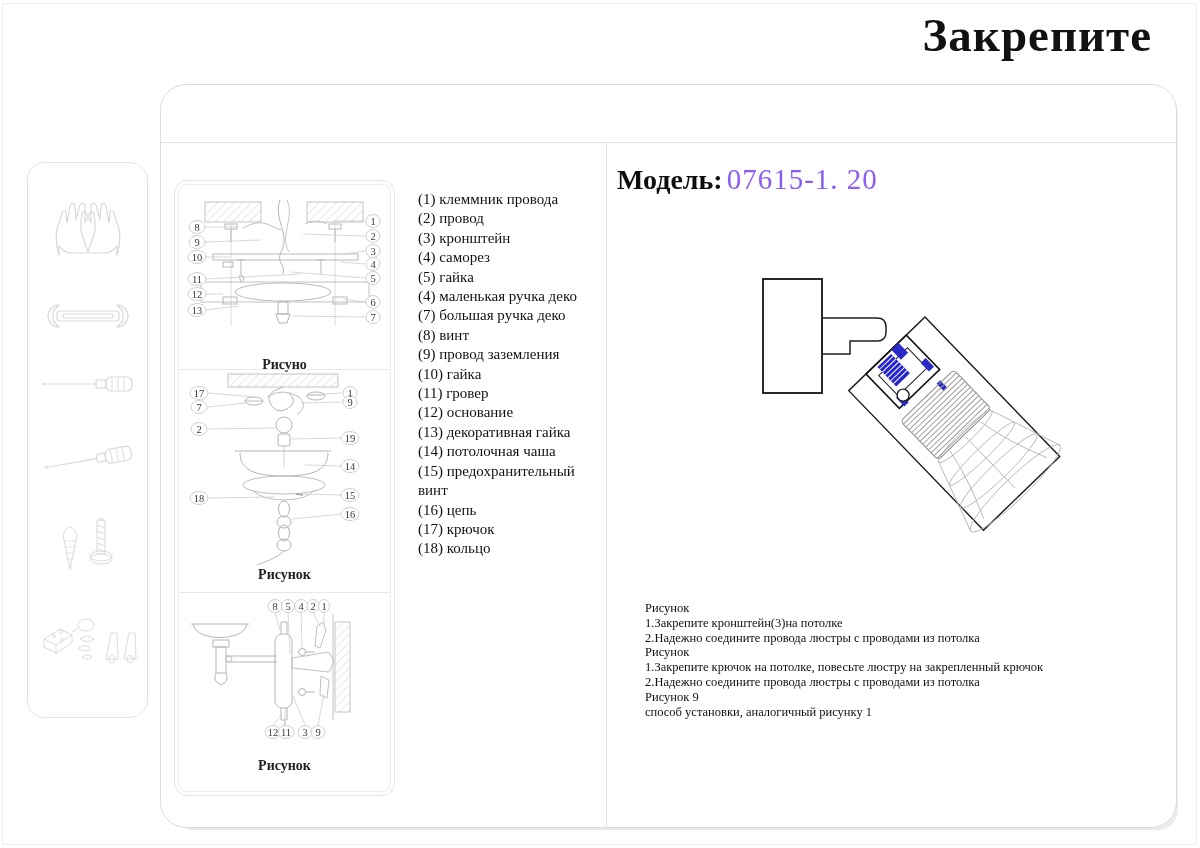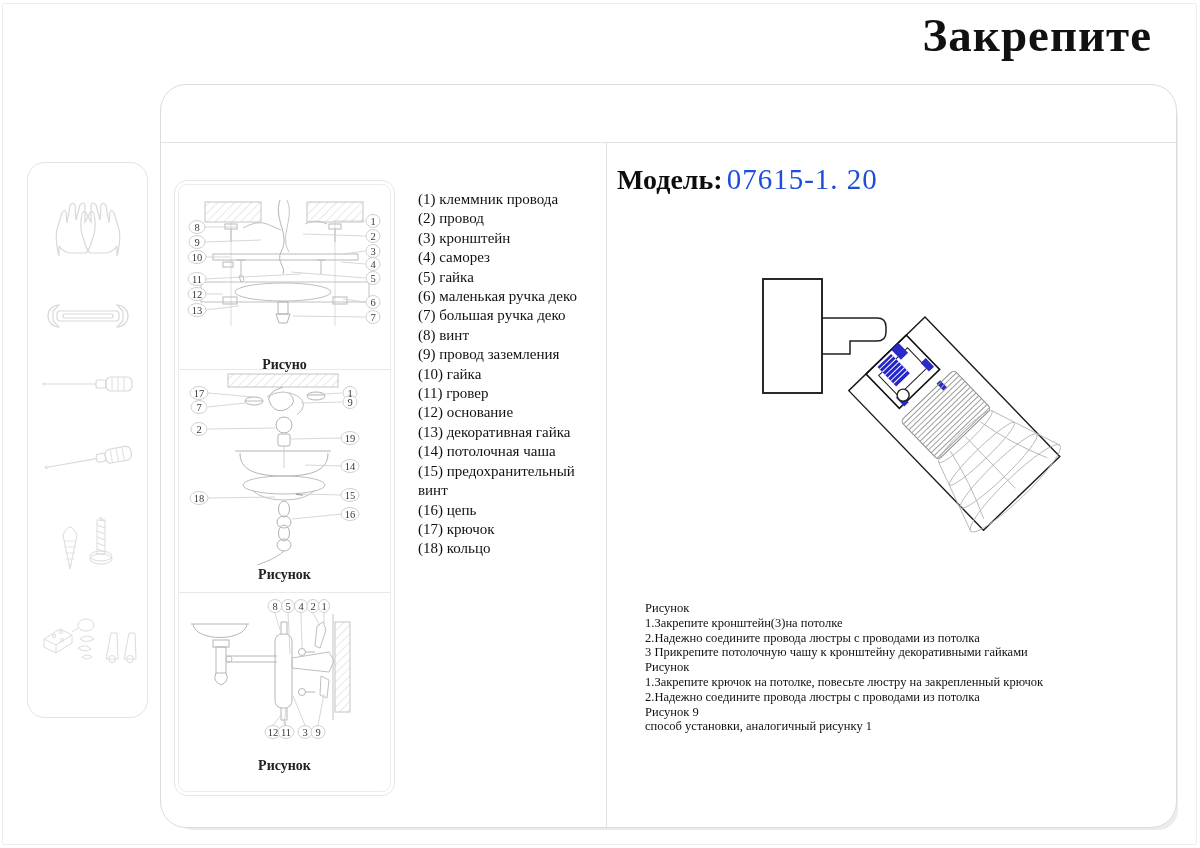--- a/index.html
+++ b/index.html
@@ -24,21 +24,21 @@
   .figures-inner { left:3px; top:3px; width:213px; height:608px;
                    border:1px solid #ededed; border-radius:9px; }
   .fig-label { left:0; width:100%; text-align:center; font-size:14px;
                font-weight:bold; color:#222; }
   .fig-divider { left:4px; width:211px; height:1px; background:#e8e8e8; }
 
   .parts-list { left:418px; top:190px; width:200px; font-size:15px;
                 line-height:19.4px; color:#111; }
   .model-line { left:617px; top:163px; white-space:nowrap; }
   .model-label { font-size:28px; font-weight:bold; color:#0d0d0d; }
-  .model-value { font-size:29px; font-weight:normal; color:#1d4ed8; letter-spacing:1px; }
+  .model-value { font-size:29px; font-weight:normal; color:#8b5cf6; letter-spacing:1px; }
 
   .instructions { left:645px; top:601px; width:480px; font-size:12.5px;
                   line-height:14.8px; color:#111; }
   svg text { font-family:"Liberation Serif","DejaVu Serif",serif; }
 </style>
 </head>
 <body>
 
 <div class="abs page-frame"></div>
 
@@ -328,21 +328,21 @@
   </svg>
   <div class="abs fig-label" style="top:577px">Рисунок</div>
 </div>
 
 <div class="abs parts-list">
   <div>(1) клеммник провода</div>
   <div>(2) провод</div>
   <div>(3) кронштейн</div>
   <div>(4) саморез</div>
   <div>(5) гайка</div>
-  <div>(6) маленькая ручка деко</div>
+  <div>(4) маленькая ручка деко</div>
   <div>(7) большая ручка деко</div>
   <div>(8) винт</div>
   <div>(9) провод заземления</div>
   <div>(10) гайка</div>
   <div>(11) гровер</div>
   <div>(12) основание</div>
   <div>(13) декоративная гайка</div>
   <div>(14) потолочная чаша</div>
   <div>(15) предохранительный</div>
   <div>винт</div>
@@ -394,19 +394,18 @@
 
   <path d="M82,63 h55 q9,0 9,9 v5 q0,9 -9,9 h-27 v13 h-28 z" fill="#ffffff" stroke="#1f1f1f" stroke-width="1.5"></path>
 
   <rect x="23" y="24" width="59" height="114" fill="#ffffff" stroke="#1f1f1f" stroke-width="1.9"></rect>
 </svg>
 
 <div class="abs instructions">
   <div>Рисунок</div>
   <div>1.Закрепите кронштейн(3)на потолке</div>
   <div>2.Надежно соедините провода люстры с проводами из потолка</div>
-  <div>3 Прикрепите потолочную чашу к кронштейну декоративными гайками</div>
   <div>Рисунок</div>
   <div>1.Закрепите крючок на потолке, повесьте люстру на закрепленный крючок</div>
   <div>2.Надежно соедините провода люстры с проводами из потолка</div>
   <div>Рисунок 9</div>
   <div>способ установки,  аналогичный рисунку 1</div>
 </div>
 
 </body></html>

